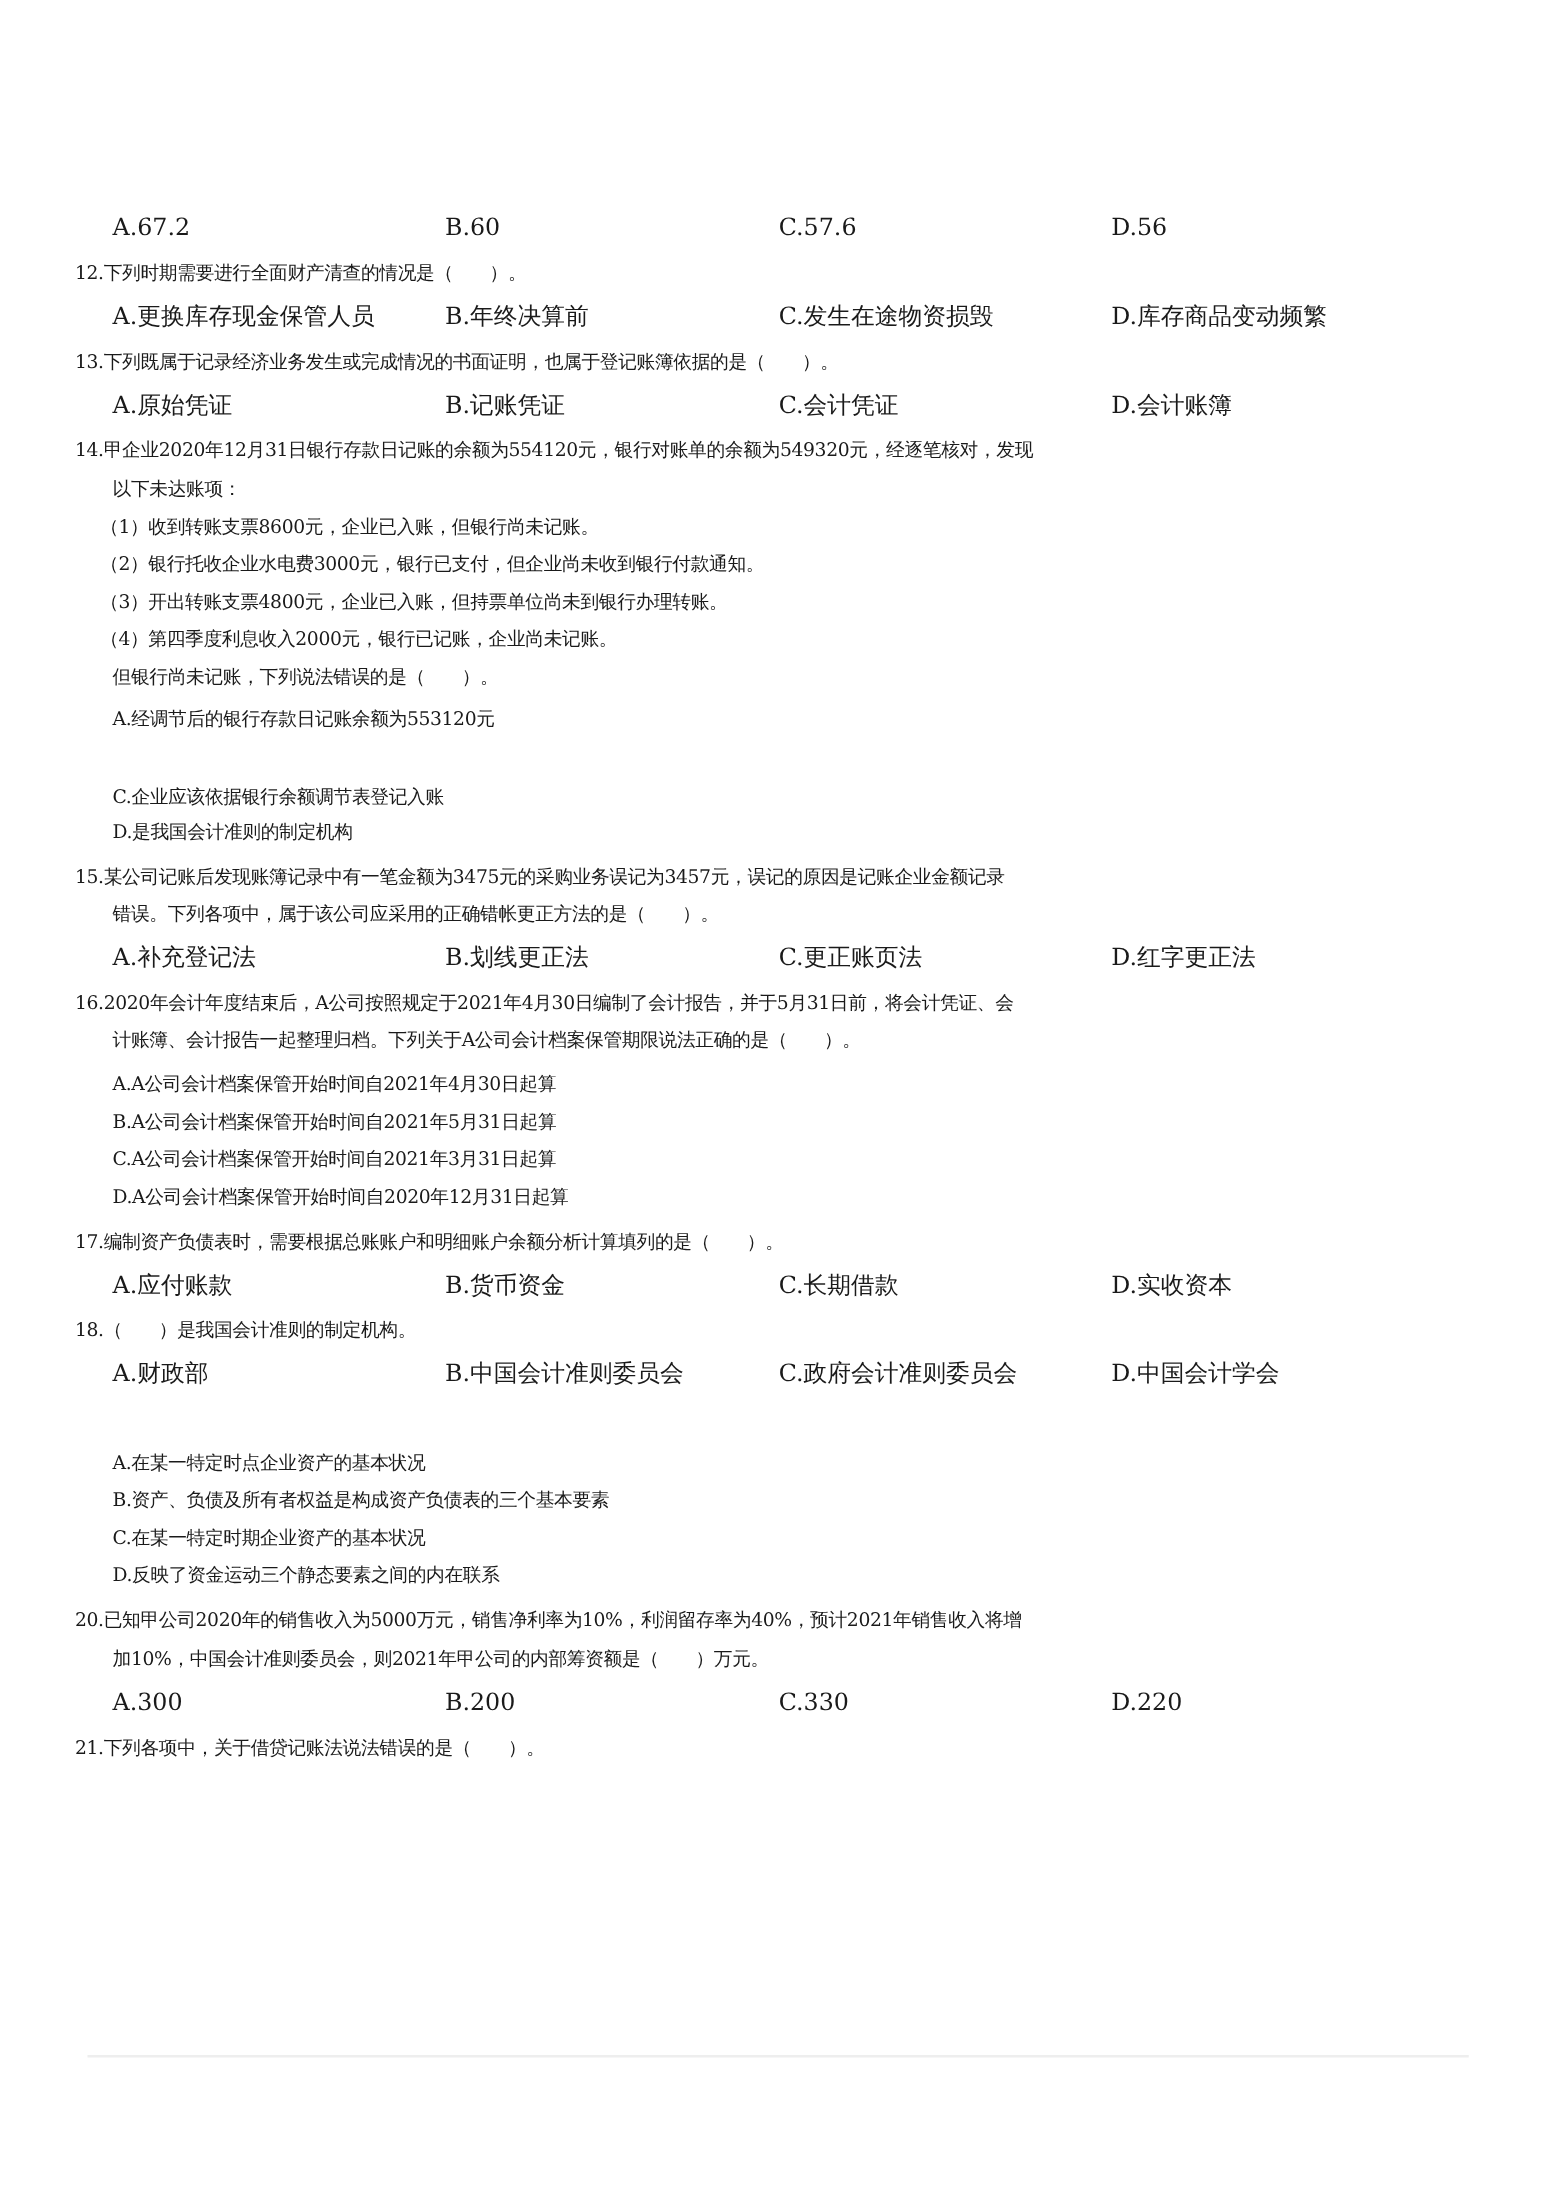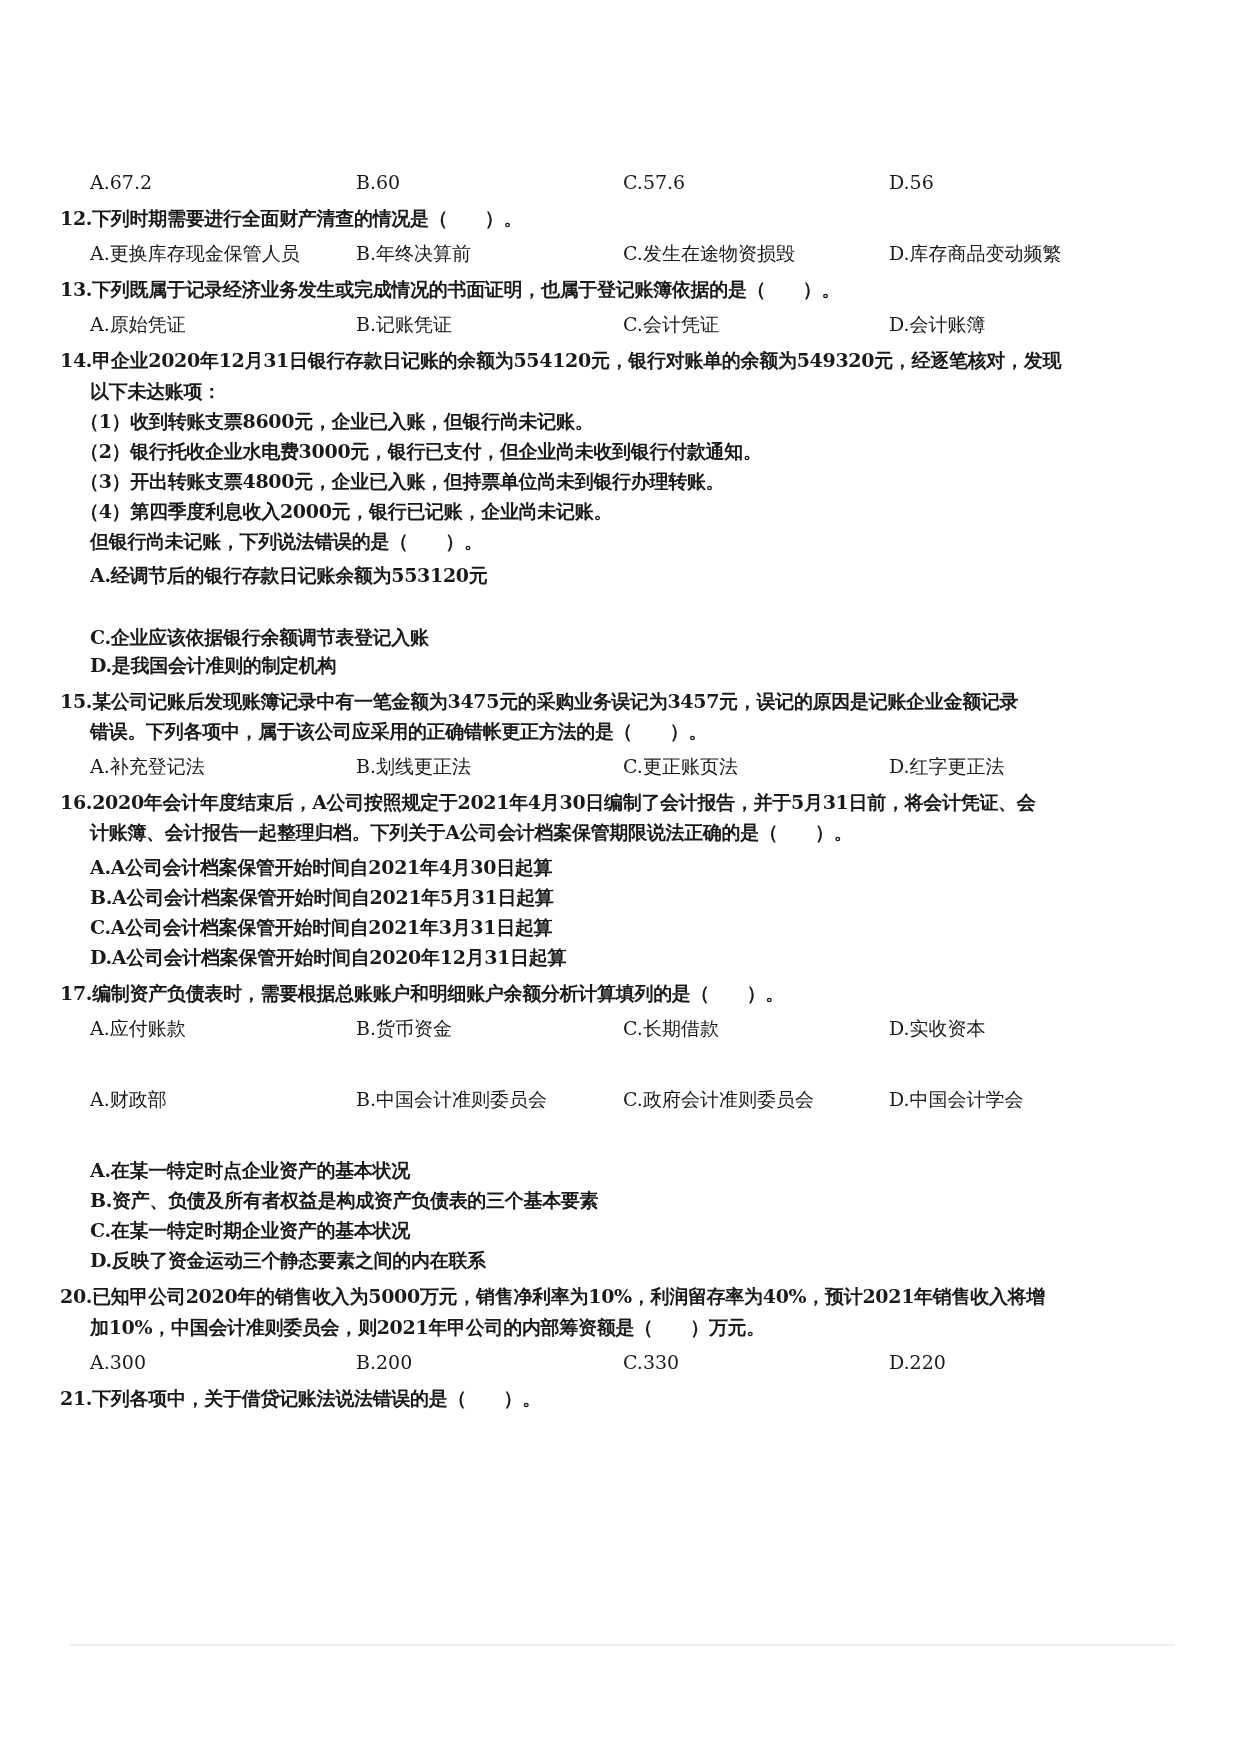--- a/index.html
+++ b/index.html
@@ -3,22 +3,22 @@
   <meta charset="utf-8">
   <style>
     html, body { margin: 0; padding: 0; background: #ffffff; }
     body {
       width: 1240px; height: 1754px; position: relative; overflow: hidden;
       font-family: "DejaVu Serif", "Liberation Serif", serif;
       color: #1a1a1a;
     }
     .page { position: absolute; left: 0; top: 0; width: 1240px; height: 1423px; }
     .line {
-      position: absolute; left: 60px; font-size: 19px; line-height: 26px;
-      white-space: nowrap; letter-spacing: -0.3px; font-weight: bold;
+      position: absolute; left: 60px; font-size: 15px; line-height: 26px;
+      white-space: nowrap; letter-spacing: -0.3px;
     }
     .ind { left: 90px; }
     .opts { position: absolute; left: 90px; font-size: 19px; line-height: 26px; white-space: nowrap; }
     .opts span { position: absolute; top: 0; }
     .opts .o0 { left: 0; }
     .opts .o1 { left: 266px; }
     .opts .o2 { left: 533px; text-align: right; }
     .opts .o3 { left: 799px; }
     .footer-rule {
       position: absolute; left: 70px; width: 1105px; top: 1644px; height: 2px; background: #eeeeee;
@@ -80,20 +80,21 @@
   <div class="line ind" style="top:944px">D.A公司会计档案保管开始时间自2020年12月31日起算</div>
 
   <div class="line" style="top:980px">17.编制资产负债表时，需要根据总账账户和明细账户余额分析计算填列的是（　　）。</div>
   <div class="opts" style="top:1015px">
     <span class="o0">A.应付账款</span>
     <span class="o1">B.货币资金</span>
     <span class="o2">C.长期借款</span>
     <span class="o3">D.实收资本</span>
   </div>
 
+  <div class="line" style="top:1051px">18.（　　）是我国会计准则的制定机构。</div>
   <div class="opts" style="top:1086px">
     <span class="o0">A.财政部</span>
     <span class="o1">B.中国会计准则委员会</span>
     <span class="o2">C.政府会计准则委员会</span>
     <span class="o3">D.中国会计学会</span>
   </div>
 
   <div class="line ind" style="top:1157px">A.在某一特定时点企业资产的基本状况</div>
   <div class="line ind" style="top:1187px">B.资产、负债及所有者权益是构成资产负债表的三个基本要素</div>
   <div class="line ind" style="top:1217px">C.在某一特定时期企业资产的基本状况</div>

